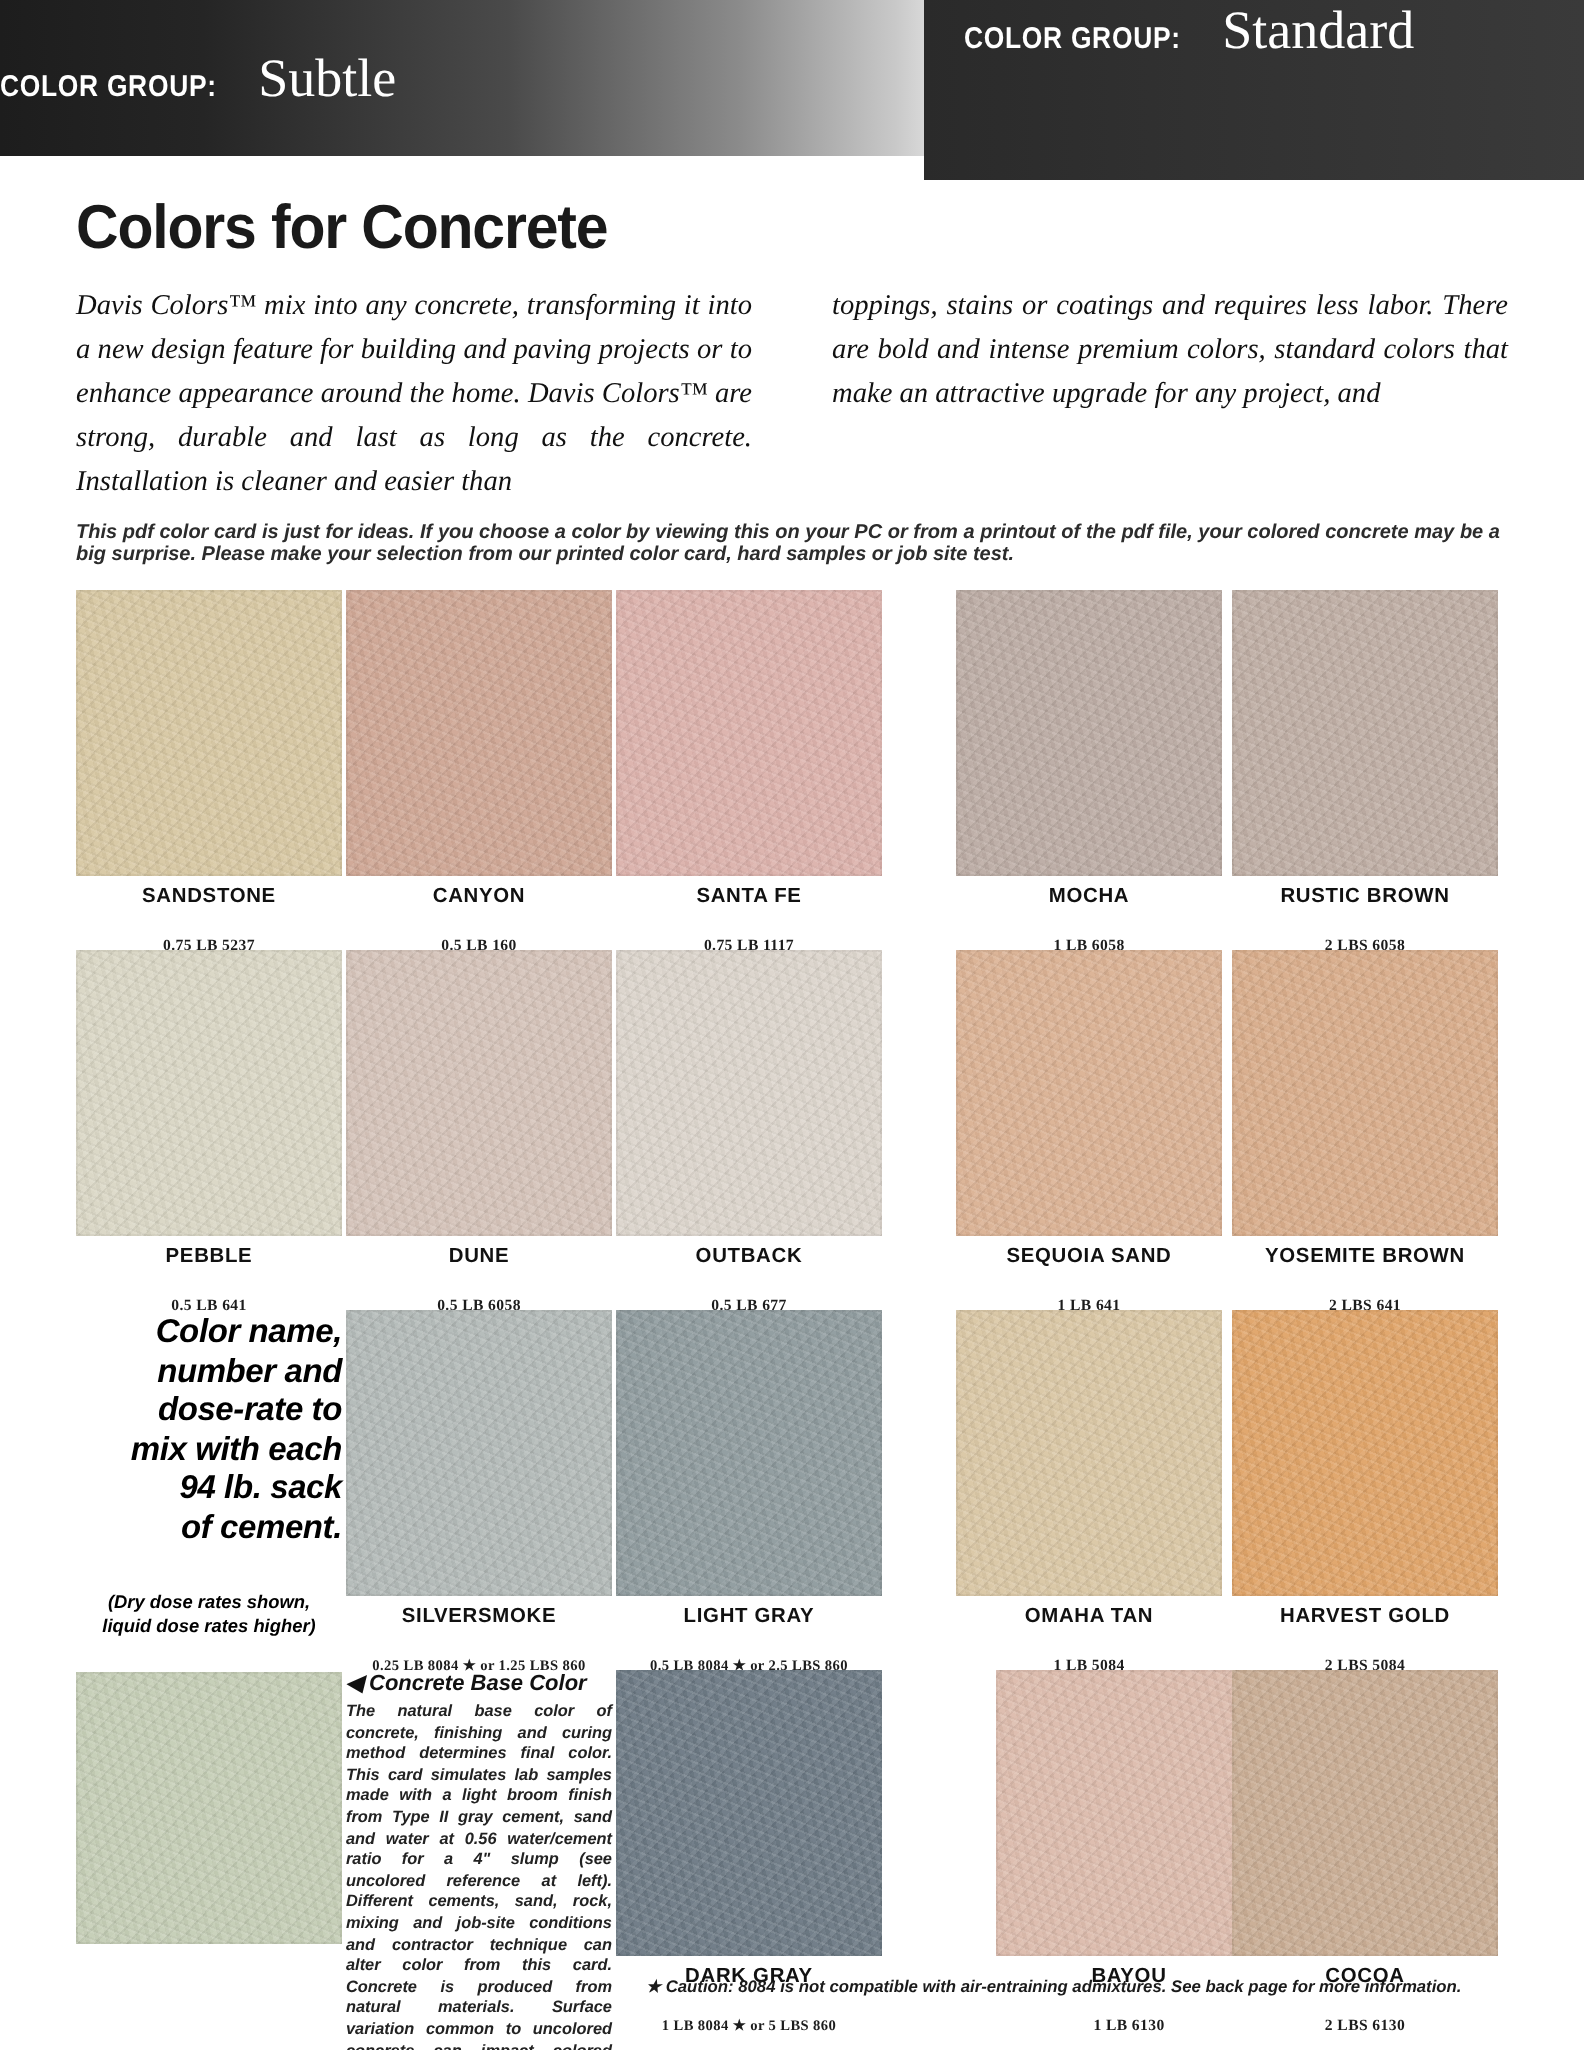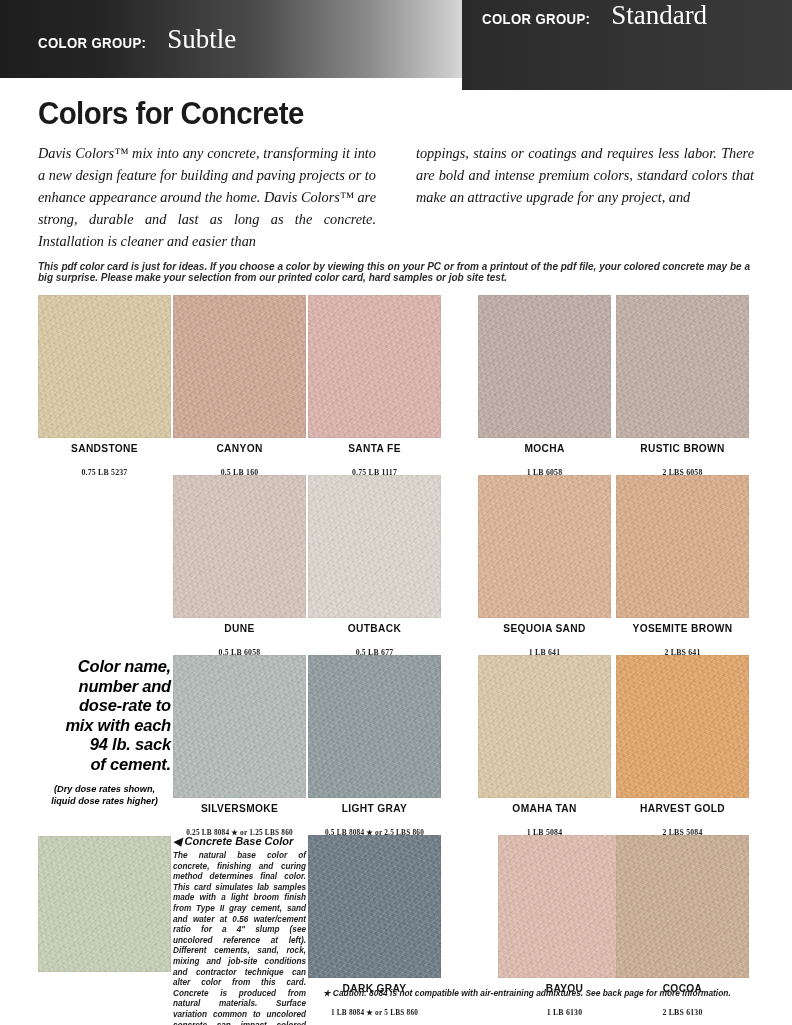--- a/index.html
+++ b/index.html
@@ -16,21 +16,21 @@
   .banner-left{
     width:462px;height:78px;
     background:linear-gradient(to right,#1d1d1d 0%,#252525 22%,#4a4a4a 55%,#8b8b8b 80%,#c9c9c9 97%,#d8d8d8 100%);
     display:flex;align-items:center;
   }
   .banner-right{
     width:330px;height:90px;
     background:linear-gradient(to right,#2a2a2a 0%,#313131 40%,#3a3a3a 100%);
     display:flex;align-items:flex-start;
   }
-  .banner-left .btxt{padding-left:38px;}
+  .banner-left .btxt{}
   .banner-right .btxt{padding-left:20px;}
   .btxt{color:#ffffff;white-space:nowrap;}
   .cg-label{
     font-family:"Liberation Sans", sans-serif;
     font-weight:bold;font-size:15px;letter-spacing:.4px;
     text-transform:uppercase;
     transform:scaleX(.88);display:inline-block;transform-origin:left center;
   }
   .cg-value{
     font-family:"Liberation Serif", serif;
@@ -109,21 +109,21 @@
   .callout{
     width:133px;text-align:right;
     font-family:"Liberation Sans", sans-serif;
     font-style:italic;font-weight:bold;
     color:#000000;
   }
   .callout .big{
     font-size:16.5px;line-height:19.5px;letter-spacing:-.2px;
   }
   .callout .small{
-    font-size:9.2px;line-height:12px;margin-top:9px;text-align:center;
+    font-size:9.2px;line-height:12px;margin-top:21px;text-align:center;
   }
 
   
   .basecolor-head{
     font-family:"Liberation Sans", sans-serif;
     font-weight:bold;font-style:italic;font-size:11px;color:#111;
     white-space:nowrap;
   }
   .basecolor-body{
     font-family:"Liberation Sans", sans-serif;
@@ -199,20 +199,27 @@
       </div>
     </div>
     <div class="cell" style="left:578px;top:0px;">
       <div class="swatch" style="background-color: rgb(191, 174, 164);"></div>
       <div class="cap">
         <div class="nm">RUSTIC BROWN</div>
         <div class="ds">2 LBS 6058</div>
       </div>
     </div>
 
+    <div class="cell" style="left:0px;top:180px;">
+      <div class="swatch" style="background-color: rgb(218, 215, 197);"></div>
+      <div class="cap">
+        <div class="nm">PEBBLE</div>
+        <div class="ds">0.5 LB 641</div>
+      </div>
+    </div>
     <div class="cell" style="left:135px;top:180px;">
       <div class="swatch" style="background-color: rgb(213, 195, 185);"></div>
       <div class="cap">
         <div class="nm">DUNE</div>
         <div class="ds">0.5 LB 6058</div>
       </div>
     </div>
     <div class="cell" style="left:270px;top:180px;">
       <div class="swatch" style="background-color: rgb(220, 213, 204);"></div>
       <div class="cap">

